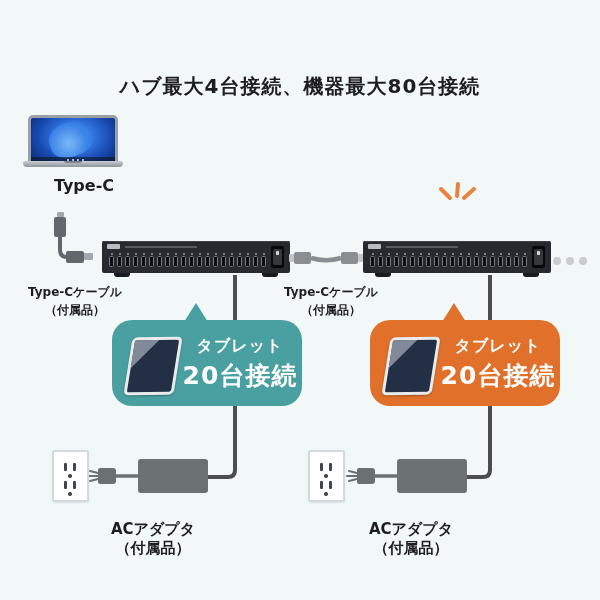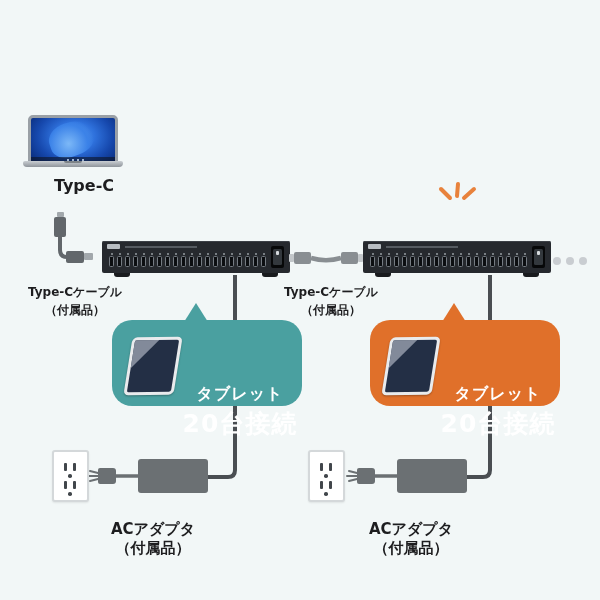--- a/index.html
+++ b/index.html
@@ -72,40 +72,41 @@
   .callout.teal{left:112px;background:#4aa0a0;}
   .callout.orange{left:370px;background:#e0702a;}
   .pointer{position:absolute;top:303px;width:0;height:0;border-left:12px solid transparent;
            border-right:12px solid transparent;z-index:6;}
   .pointer.teal{left:184px;border-bottom:19px solid #4aa0a0;}
   .pointer.orange{left:442px;border-bottom:19px solid #e0702a;}
   .tablet{position:absolute;left:16px;top:17px;width:44px;height:52px;border:3px solid #e9ebed;border-radius:5px;
           background:#232f45;transform:skewX(-10deg) rotate(-1deg);overflow:hidden;box-shadow:0 1px 2px rgba(0,0,0,.3);}
   .tablet-glare{position:absolute;left:-1px;top:-1px;width:0;height:0;
                 border-top:30px solid #8d95a3;border-right:26px solid transparent;opacity:.9;}
-  .callout-text{position:absolute;left:70px;top:16px;width:116px;text-align:center;color:#fff;margin-top:48px;}
+  .callout-text{position:absolute;left:70px;top:16px;width:116px;text-align:center;color:#fff;}
   .callout-line1{font-size:16px;font-weight:bold;letter-spacing:1px;}
   .callout-line2{font-size:25px;font-weight:bold;margin-top:2px;letter-spacing:1px;}
 
   
   .outlet{position:absolute;top:450px;width:37px;height:52px;background:#fff;border:2px solid #d4d8da;
           border-radius:3px;box-sizing:border-box;z-index:2;box-shadow:0 1px 2px rgba(0,0,0,.08);}
   .outlet .slot{position:absolute;width:3px;height:8px;background:#41464b;border-radius:1px;}
   .outlet .hole{position:absolute;width:3.5px;height:3.5px;background:#41464b;border-radius:50%;}
   .plug{position:absolute;top:468px;width:18px;height:16px;background:#6b7073;border-radius:2px 3px 3px 2px;z-index:2;}
   .brick{position:absolute;top:459px;width:70px;height:34px;background:#6b7073;border-radius:3px;z-index:2;}
   .ac-label{position:absolute;top:520px;width:160px;text-align:center;font-size:15px;font-weight:bold;line-height:19px;z-index:2;}
 
   .wiring{position:absolute;left:0;top:0;z-index:1;}
 </style>
 </head>
 <body>
 
 <div class="stage">
 
+  <div class="subtitle">ハブ最大4台接続、機器最大80台接続</div>
 
   <svg class="wiring" width="600" height="600">
     <path d="M60,236 L60,250 Q60,257 67,257 L68,257" stroke="#62676b" stroke-width="4" fill="none" stroke-linecap="round"></path>
     <path d="M311,258 C321,261 331,261 341,258" stroke="#898e92" stroke-width="4.5" fill="none"></path>
     <path d="M235,275 L235,470 Q235,477 228,477 L207,477" stroke="#4a4e52" stroke-width="4" fill="none"></path>
     <path d="M490,275 L490,470 Q490,477 483,477 L466,477" stroke="#4a4e52" stroke-width="4" fill="none"></path>
     <path d="M115,476 L140,476" stroke="#6b7073" stroke-width="3.5"></path>
     <path d="M374,476 L399,476" stroke="#6b7073" stroke-width="3.5"></path>
     <g stroke="#6b7073" stroke-width="2" stroke-linecap="round">
       <path d="M90,471 L98,473"></path>

